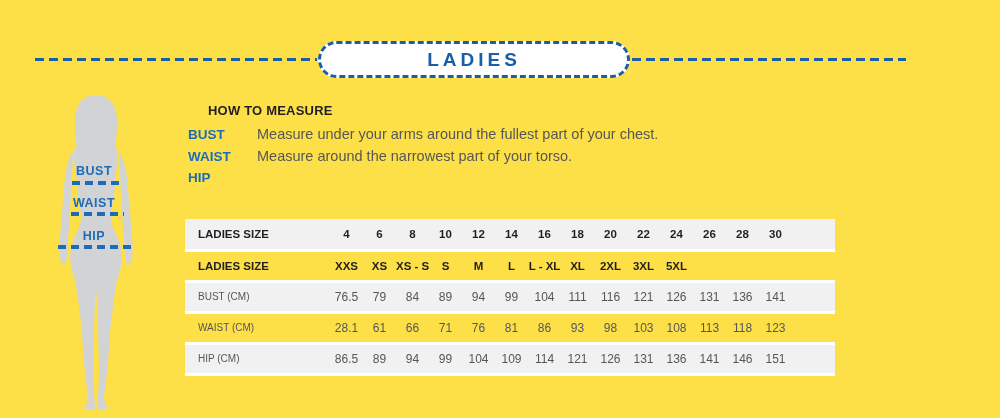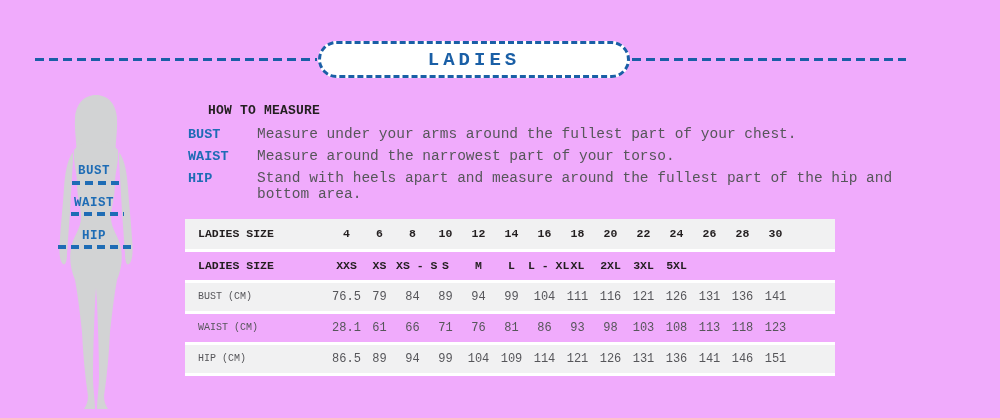--- a/index.html
+++ b/index.html
@@ -1,18 +1,18 @@
 <!DOCTYPE html>
 <html style="--accent-blue: #1a5fa6; --accent-blue-bright: #1e6cb5; --silhouette-gray: #d2d3d4; --stripe-gray: #f1f1f2; --ink: #231f20; --text-gray: #56565a;"><head>
 <meta charset="utf-8">
 <style>
   html,body { margin:0; padding:0; background:#fff; }
   .page {
-    position:relative; width:1000px; height:418px; background:#f0abfc;
-    font-family:Liberation Mono, monospace; overflow:hidden;
+    position:relative; width:1000px; height:418px; background:#fde047;
+    font-family:Liberation Sans, sans-serif; overflow:hidden;
   }
   
   .dash-line {
     position:absolute; height:3px;
     background:repeating-linear-gradient(90deg, var(--accent-blue) 0 9px, transparent 9px 14px);
   }
   .dash-left  { left:35px;  top:58px; width:282px; }
   .dash-right { left:632px; top:58px; width:274px; }
   .pill {
     position:absolute; left:318px; top:41px; width:312px; height:37px;
@@ -93,21 +93,20 @@
     <div class="htm-row">
       <span class="htm-term">BUST</span>
       <span class="htm-desc">Measure under your arms around the fullest part of your chest.</span>
     </div>
     <div class="htm-row">
       <span class="htm-term">WAIST</span>
       <span class="htm-desc">Measure around the narrowest part of your torso.</span>
     </div>
     <div class="htm-row">
       <span class="htm-term">HIP</span>
-      <span class="htm-desc">Stand with heels apart and measure around the fullest part of the hip and bottom area.</span>
     </div>
   </div>
 
   <table class="size-table">
     <colgroup>
       <col style="width:145px">
       <col style="width:33px">
         <col style="width:33px">
         <col style="width:33px">
         <col style="width:33px">

